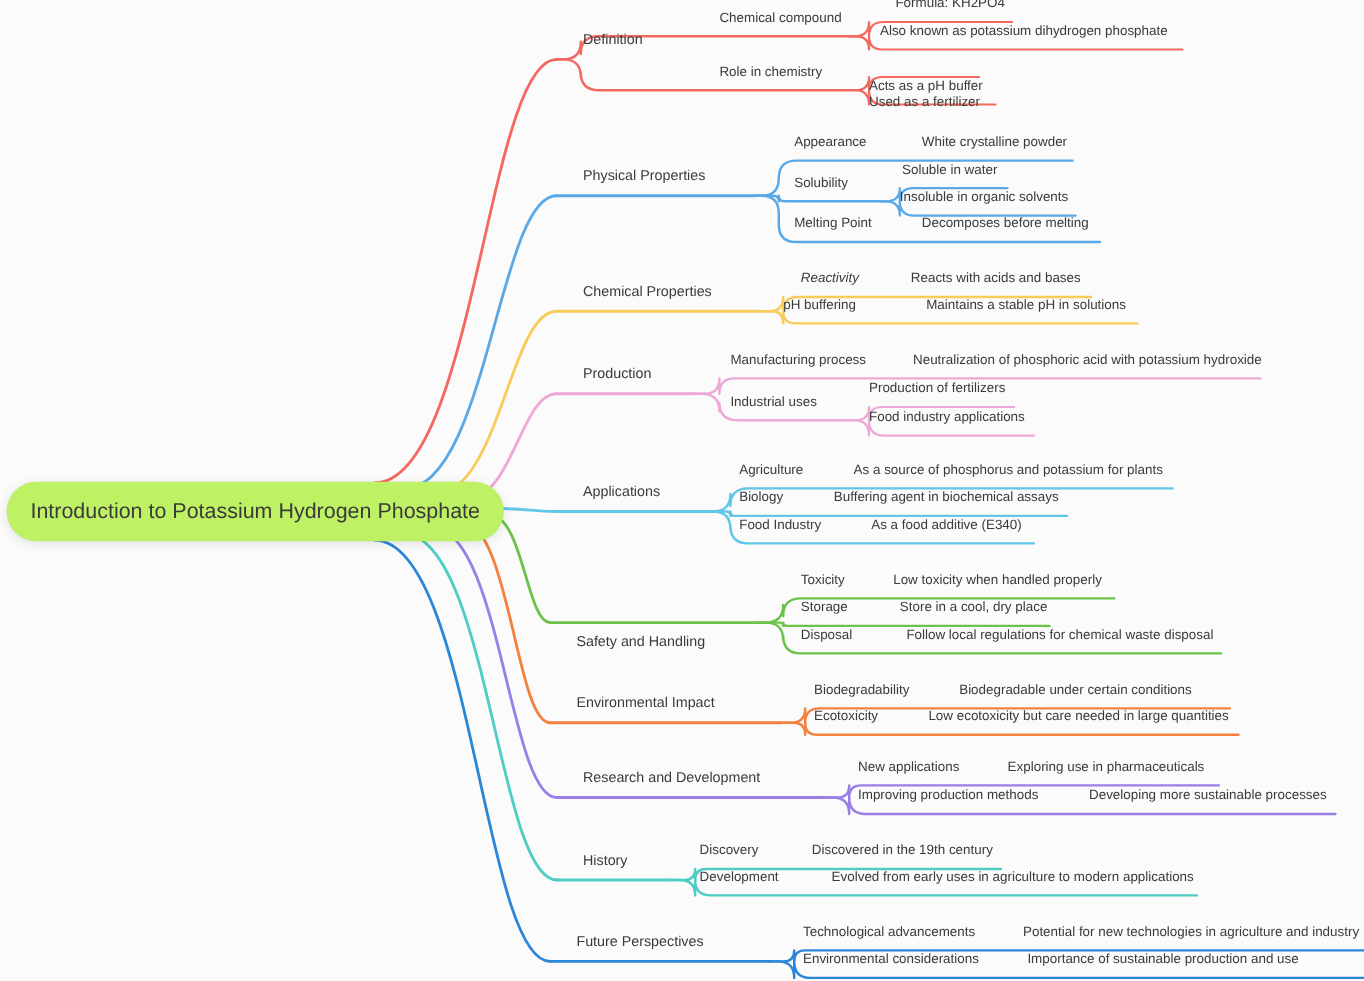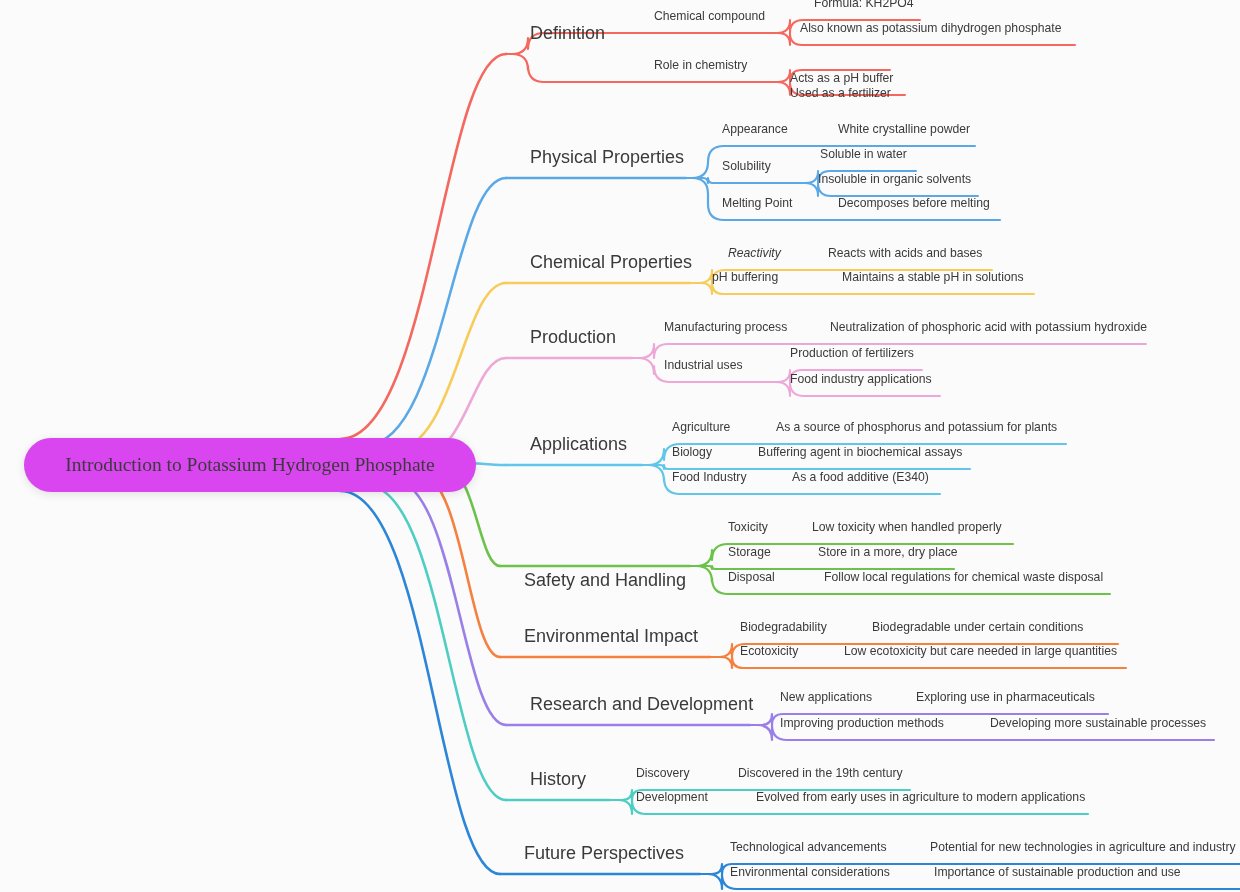--- a/index.html
+++ b/index.html
@@ -22,21 +22,21 @@
     width: 1240px;
     height: 892px;
   }
   .node-label {
     position: absolute;
     white-space: nowrap;
     color: #3a3a3a;
     line-height: 1;
     transform: translateY(-100%);
   }
-  .lvl1 { font-size: 18px; }
+  .lvl1 { font-size: 13px; }
   .lvl2 { font-size: 12.2px; }
   .lvl3 { font-size: 12.2px; }
   #root-node {
     position: absolute;
     display: flex;
     align-items: center;
     justify-content: center;
     background: #ffffff;
     border-radius: 34px;
     box-shadow: 0 2px 10px rgba(0,0,0,0.11), 0 0 1px rgba(0,0,0,0.06);
@@ -97,21 +97,21 @@
       <path d="M 750 725 L 757 725 Q 772 725 772 740 L 772 725 Q 772 740 787 740 L 1214 740" fill="none" stroke="#9b7fe8" stroke-width="2.2" stroke-linecap="round" stroke-linejoin="round"></path>
       <path d="M 366.3777777777778 485.22222222222223 C 443.17 485.22222222222223, 452.9435555555556 800, 506 800" fill="none" stroke="#4ecdc4" stroke-width="2.6" stroke-linecap="round" stroke-linejoin="round"></path>
       <path d="M 506 800 L 610 800" fill="none" stroke="#4ecdc4" stroke-width="2.6" stroke-linecap="round" stroke-linejoin="round"></path>
       <path d="M 610 800 L 622 800 Q 632 800 632 790 L 632 800 Q 632 790 642 790 L 910 790" fill="none" stroke="#4ecdc4" stroke-width="2.2" stroke-linecap="round" stroke-linejoin="round"></path>
       <path d="M 610 800 L 618 800 Q 632 800 632 814 L 632 800 Q 632 814 646 814 L 1088 814" fill="none" stroke="#4ecdc4" stroke-width="2.2" stroke-linecap="round" stroke-linejoin="round"></path>
       <path d="M 340.2 491 C 428.09000000000003 491, 439.276 874, 500 874" fill="none" stroke="#2c86d8" stroke-width="2.6" stroke-linecap="round" stroke-linejoin="round"></path>
       <path d="M 500 874 L 700 874" fill="none" stroke="#2c86d8" stroke-width="2.6" stroke-linecap="round" stroke-linejoin="round"></path>
       <path d="M 700 874 L 712 874 Q 722 874 722 864 L 722 874 Q 722 864 732 864 L 1240 864" fill="none" stroke="#2c86d8" stroke-width="2.2" stroke-linecap="round" stroke-linejoin="round"></path>
       <path d="M 700 874 L 707 874 Q 722 874 722 889 L 722 874 Q 722 889 737 889 L 1240 889" fill="none" stroke="#2c86d8" stroke-width="2.2" stroke-linecap="round" stroke-linejoin="round"></path>
     </svg>
-  <div id="root-node" style="left: 24px; top: 438px; width: 452px; height: 54px; background: #d946ef; color: rgb(58, 58, 58); font-family: Liberation Serif, serif;">
+  <div id="root-node" style="left: 6px; top: 438px; width: 452px; height: 54px; background: #bef264; color: rgb(58, 58, 58);">
     <span>Introduction to Potassium Hydrogen Phosphate</span>
   </div>
   <div id="labels">
       <div class="node-label lvl1" style="left: 530px; top: 42px;">Definition</div>
       <div class="node-label lvl2" style="left: 654px; top: 22px;">Chemical compound</div>
       <div class="node-label lvl3" style="left: 814px; top: 9px;">Formula: KH2PO4</div>
       <div class="node-label lvl3" style="left: 800px; top: 34px;">Also known as potassium dihydrogen phosphate</div>
       <div class="node-label lvl2" style="left: 654px; top: 71px;">Role in chemistry</div>
       <div class="node-label lvl3" style="left: 790px; top: 63px; margin-top: 36px;">Used as a fertilizer</div>
       <div class="node-label lvl3" style="left: 790px; top: 84px;">Acts as a pH buffer</div>
@@ -138,21 +138,21 @@
       <div class="node-label lvl2" style="left: 672px; top: 433px;">Agriculture</div>
       <div class="node-label lvl3" style="left: 776px; top: 433px;">As a source of phosphorus and potassium for plants</div>
       <div class="node-label lvl2" style="left: 672px; top: 458px;">Biology</div>
       <div class="node-label lvl3" style="left: 758px; top: 458px;">Buffering agent in biochemical assays</div>
       <div class="node-label lvl2" style="left: 672px; top: 483px;">Food Industry</div>
       <div class="node-label lvl3" style="left: 792px; top: 483px;">As a food additive (E340)</div>
       <div class="node-label lvl1" style="left: 524px; top: 554px; margin-top: 35px;">Safety and Handling</div>
       <div class="node-label lvl2" style="left: 728px; top: 533px;">Toxicity</div>
       <div class="node-label lvl3" style="left: 812px; top: 533px;">Low toxicity when handled properly</div>
       <div class="node-label lvl2" style="left: 728px; top: 558px;">Storage</div>
-      <div class="node-label lvl3" style="left: 818px; top: 558px;">Store in a more, dry place</div>
+      <div class="node-label lvl3" style="left: 818px; top: 558px;">Store in a cool, dry place</div>
       <div class="node-label lvl2" style="left: 728px; top: 583px;">Disposal</div>
       <div class="node-label lvl3" style="left: 824px; top: 583px;">Follow local regulations for chemical waste disposal</div>
       <div class="node-label lvl1" style="left: 524px; top: 645px;">Environmental Impact</div>
       <div class="node-label lvl2" style="left: 740px; top: 633px;">Biodegradability</div>
       <div class="node-label lvl3" style="left: 872px; top: 633px;">Biodegradable under certain conditions</div>
       <div class="node-label lvl2" style="left: 740px; top: 657px;">Ecotoxicity</div>
       <div class="node-label lvl3" style="left: 844px; top: 657px;">Low ecotoxicity but care needed in large quantities</div>
       <div class="node-label lvl1" style="left: 530px; top: 713px;">Research and Development</div>
       <div class="node-label lvl2" style="left: 780px; top: 703px;">New applications</div>
       <div class="node-label lvl3" style="left: 916px; top: 703px;">Exploring use in pharmaceuticals</div>

